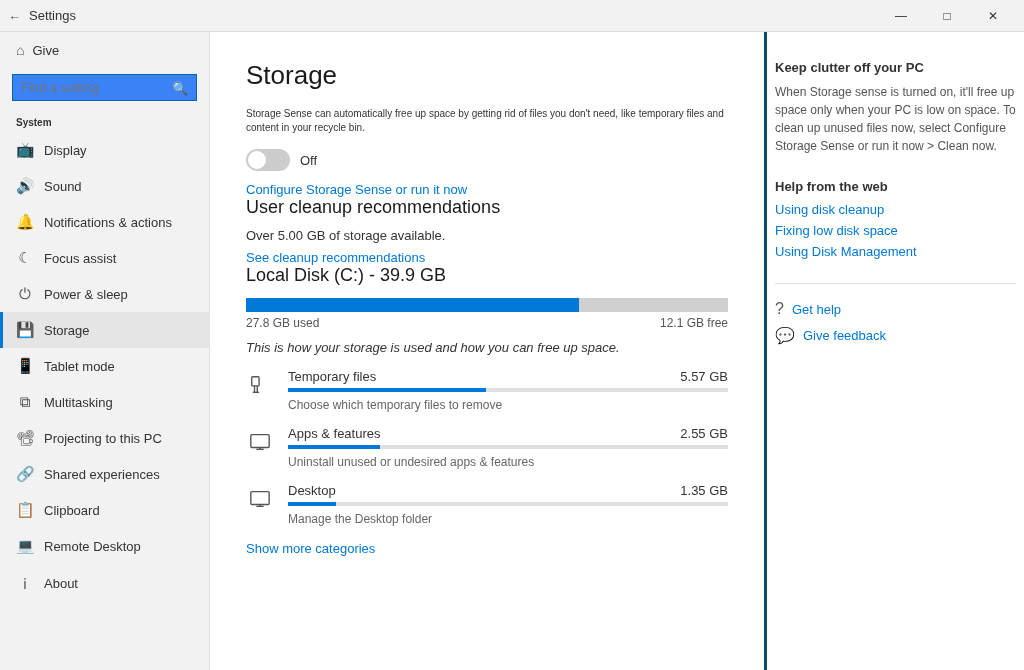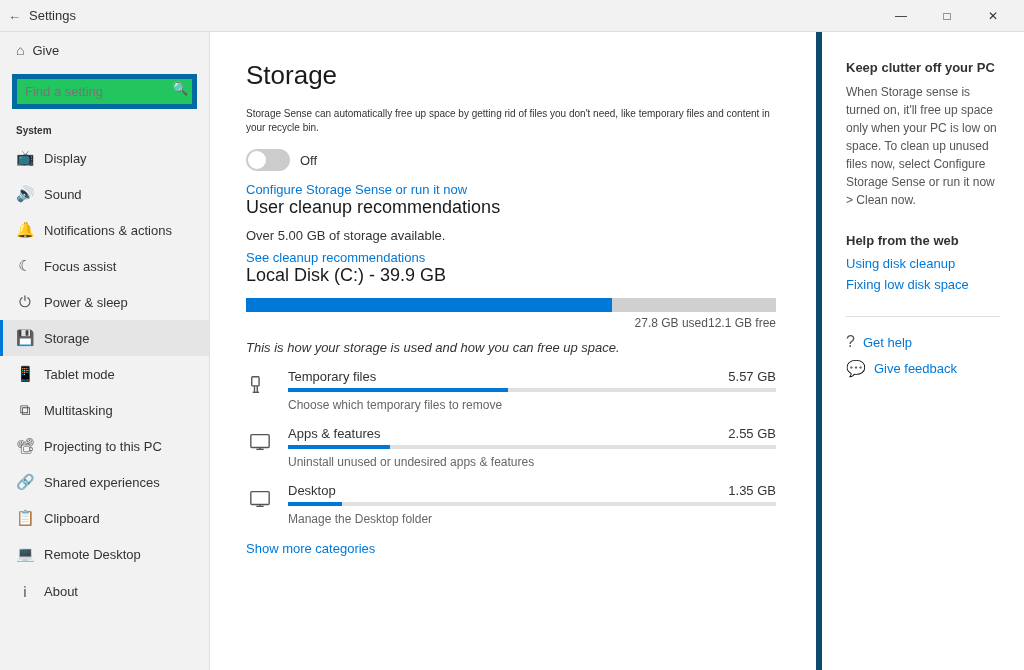--- a/index.html
+++ b/index.html
@@ -13,21 +13,21 @@
 
     
     .app-body { display: flex; flex: 1; overflow: hidden; }
 
     
     .sidebar { width: 210px; background: #f2f2f2; display: flex; flex-direction: column; overflow-y: auto; border-right: 1px solid #e0e0e0; flex-shrink: 0; }
     .sidebar-header { display: flex; align-items: center; gap: 8px; padding: 10px 16px; cursor: pointer; }
     .sidebar-header-icon { font-size: 14px; color: #555; }
     .sidebar-header-text { font-size: 13px; color: #333; }
     .sidebar-search { padding: 6px 12px 10px; }
-    .sidebar-search input { width: 100%; padding: 5px 28px 5px 8px; border: 5px solid #0369a1; background: #22c55e; font-size: 13px; outline: none; border-radius: 0; }
+    .sidebar-search input { width: 100%; padding: 5px 28px 5px 8px; border: 1px solid #0369a1; background: #3b82f6; font-size: 13px; outline: none; border-radius: 0; }
     .sidebar-search { position: relative; }
     .search-icon-wrap { position: absolute; right: 20px; top: 13px; color: #666; font-size: 13px; }
     .sidebar-section-label { font-size: 10px; font-weight: 700; padding: 6px 16px 4px; color: #333; text-transform: none; }
     .sidebar-item { display: flex; align-items: center; gap: 10px; padding: 9px 16px; cursor: pointer; color: #333; font-size: 13px; }
     .sidebar-item.active { background: #e5e5e5; border-left: 3px solid #0078d7; padding-left: 13px; }
     .sidebar-item-icon { width: 18px; text-align: center; font-size: 15px; color: #555; flex-shrink: 0; }
 
     
     .content { flex: 1; background: white; overflow-y: auto; padding: 28px 36px 28px 36px; }
     .content-title { font-size: 26px; font-weight: 300; color: #1a1a1a; margin-bottom: 16px; }
@@ -42,39 +42,39 @@
 
     
     .section { }
     .section-title { font-size: 18px; font-weight: 400; color: #1a1a1a; margin-bottom: 10px; }
     .section-desc { font-size: 13px; color: #333; margin-bottom: 6px; }
 
     
     .disk-title { font-size: 18px; font-weight: 400; margin-bottom: 12px; }
     .disk-bar-container { width: 100%; max-width: 530px; height: 14px; background: #d0d0d0; border-radius: 0; margin-bottom: 4px; overflow: hidden; }
     .disk-bar-used { height: 100%; background: #0078d7; border-radius: 0; }
-    .disk-bar-labels { display: flex; justify-content: flex-end; max-width: 530px; font-size: 12px; color: #555; margin-bottom: 10px; }
+    .disk-bar-labels { display: flex; justify-content: space-between; max-width: 530px; font-size: 12px; color: #555; margin-bottom: 10px; }
     .disk-desc { font-size: 13px; color: #333; margin-bottom: 14px; font-style: italic; }
 
     
     .storage-item { display: flex; align-items: flex-start; gap: 14px; margin-bottom: 14px; max-width: 530px; }
     .storage-item-icon { width: 28px; height: 28px; display: flex; align-items: center; justify-content: center; flex-shrink: 0; margin-top: 2px; color: #555; font-size: 18px; }
     .storage-item-content { flex: 1; }
     .storage-item-row { display: flex; justify-content: space-between; align-items: flex-end; margin-bottom: 4px; }
     .storage-item-name { font-size: 13px; color: #333; }
     .storage-item-size { font-size: 13px; color: #333; }
     .storage-item-bar { width: 100%; height: 4px; background: #e0e0e0; border-radius: 0; overflow: hidden; margin-bottom: 4px; }
     .storage-item-bar-fill { height: 100%; background: #0078d7; }
     .storage-item-desc { font-size: 12px; color: #666; }
 
     
     .show-more { margin-top: 8px; }
 
     
-    .right-panel { width: 208px; background: white; padding: 28px 24px; border-left: 6px solid #0c4a6e; overflow-y: auto; flex-shrink: 0; }
+    .right-panel { width: 260px; background: white; padding: 28px 8px; border-left: 3px solid #0c4a6e; overflow-y: auto; flex-shrink: 0; }
     .right-panel-section { margin-bottom: 24px; }
     .right-panel-title { font-size: 13px; font-weight: 600; color: #333; margin-bottom: 8px; }
     .right-panel-text { font-size: 12px; color: #555; line-height: 1.5; }
     .right-panel-link { display: block; color: #0078d7; font-size: 13px; text-decoration: none; margin-bottom: 6px; cursor: pointer; }
     .right-panel-action { display: flex; align-items: center; gap: 8px; margin-bottom: 8px; cursor: pointer; }
     .right-panel-action-icon { font-size: 16px; color: #555; }
     .right-panel-action-text { color: #0078d7; font-size: 13px; text-decoration: none; }
     .divider { height: 1px; background: #e0e0e0; margin: 16px 0; }
   </style>
 </head>
@@ -264,20 +264,21 @@
   <div class="right-panel">
     <div class="right-panel-section">
       <div class="right-panel-title">Keep clutter off your PC</div>
       <div class="right-panel-text">When Storage sense is turned on, it'll free up space only when your PC is low on space. To clean up unused files now, select Configure Storage Sense or run it now &gt; Clean now.</div>
     </div>
 
     <div class="right-panel-section">
       <div class="right-panel-title">Help from the web</div>
       <a class="right-panel-link">Using disk cleanup</a>
       <a class="right-panel-link">Fixing low disk space</a>
+      <a class="right-panel-link">Using Disk Management</a>
     </div>
 
     <div class="divider"></div>
 
     <div class="right-panel-action">
       <span class="right-panel-action-icon">?</span>
       <a class="right-panel-action-text">Get help</a>
     </div>
     <div class="right-panel-action">
       <span class="right-panel-action-icon">💬</span>

